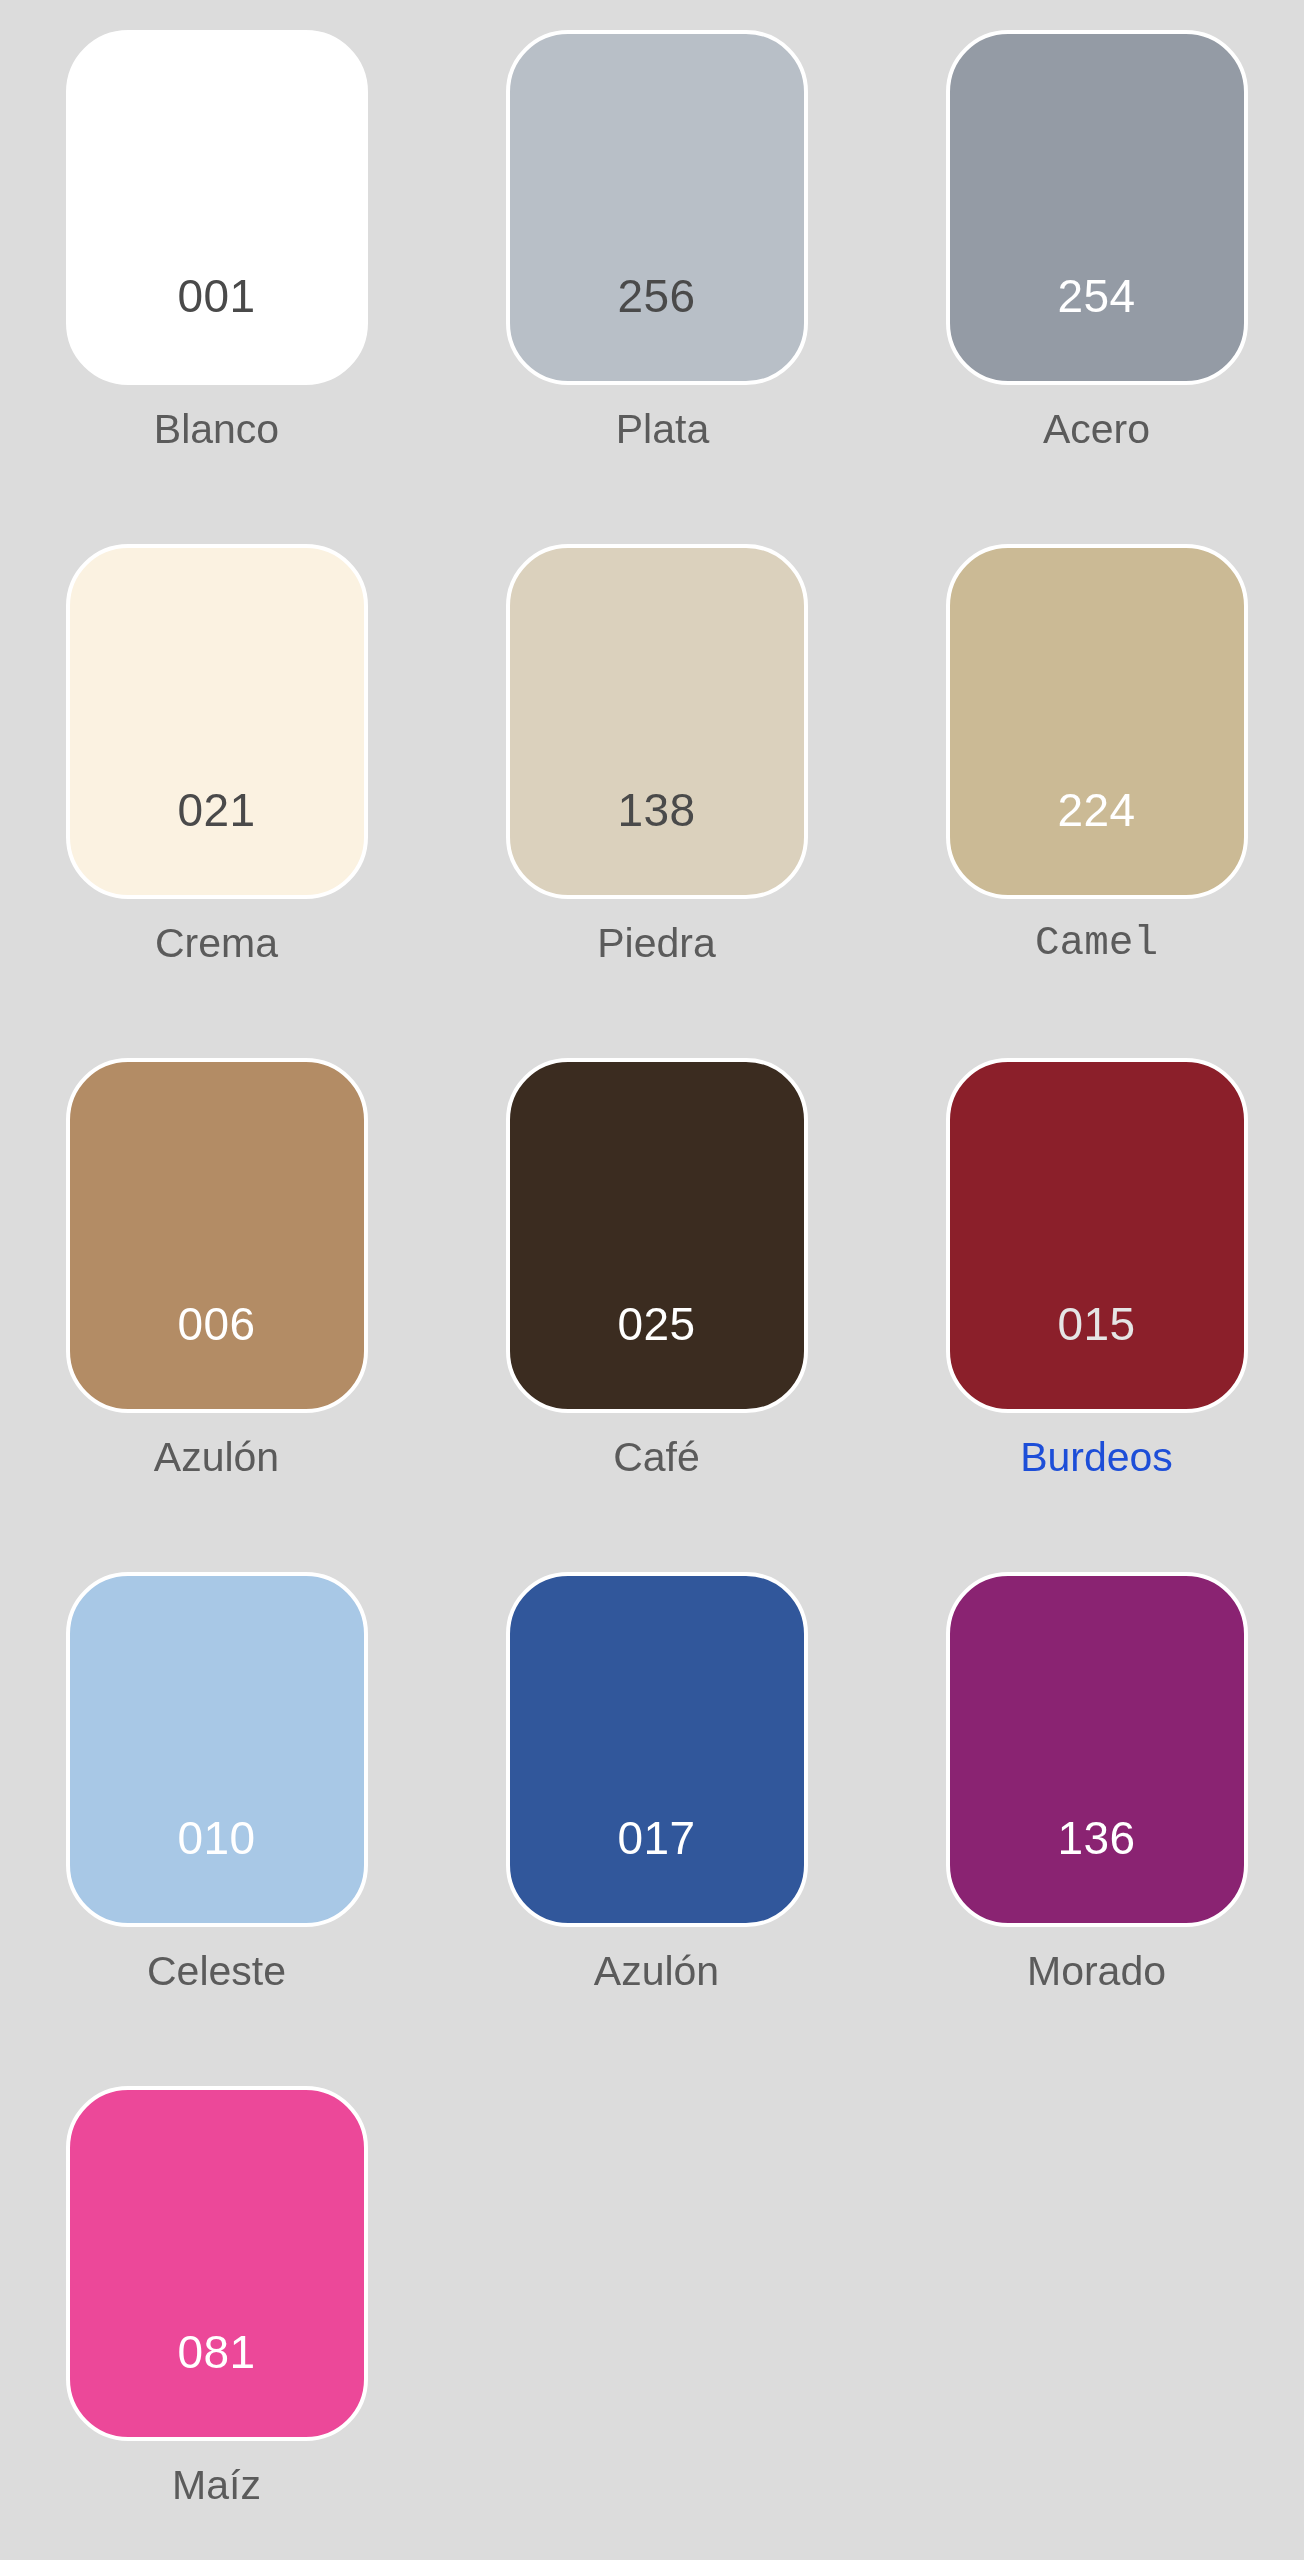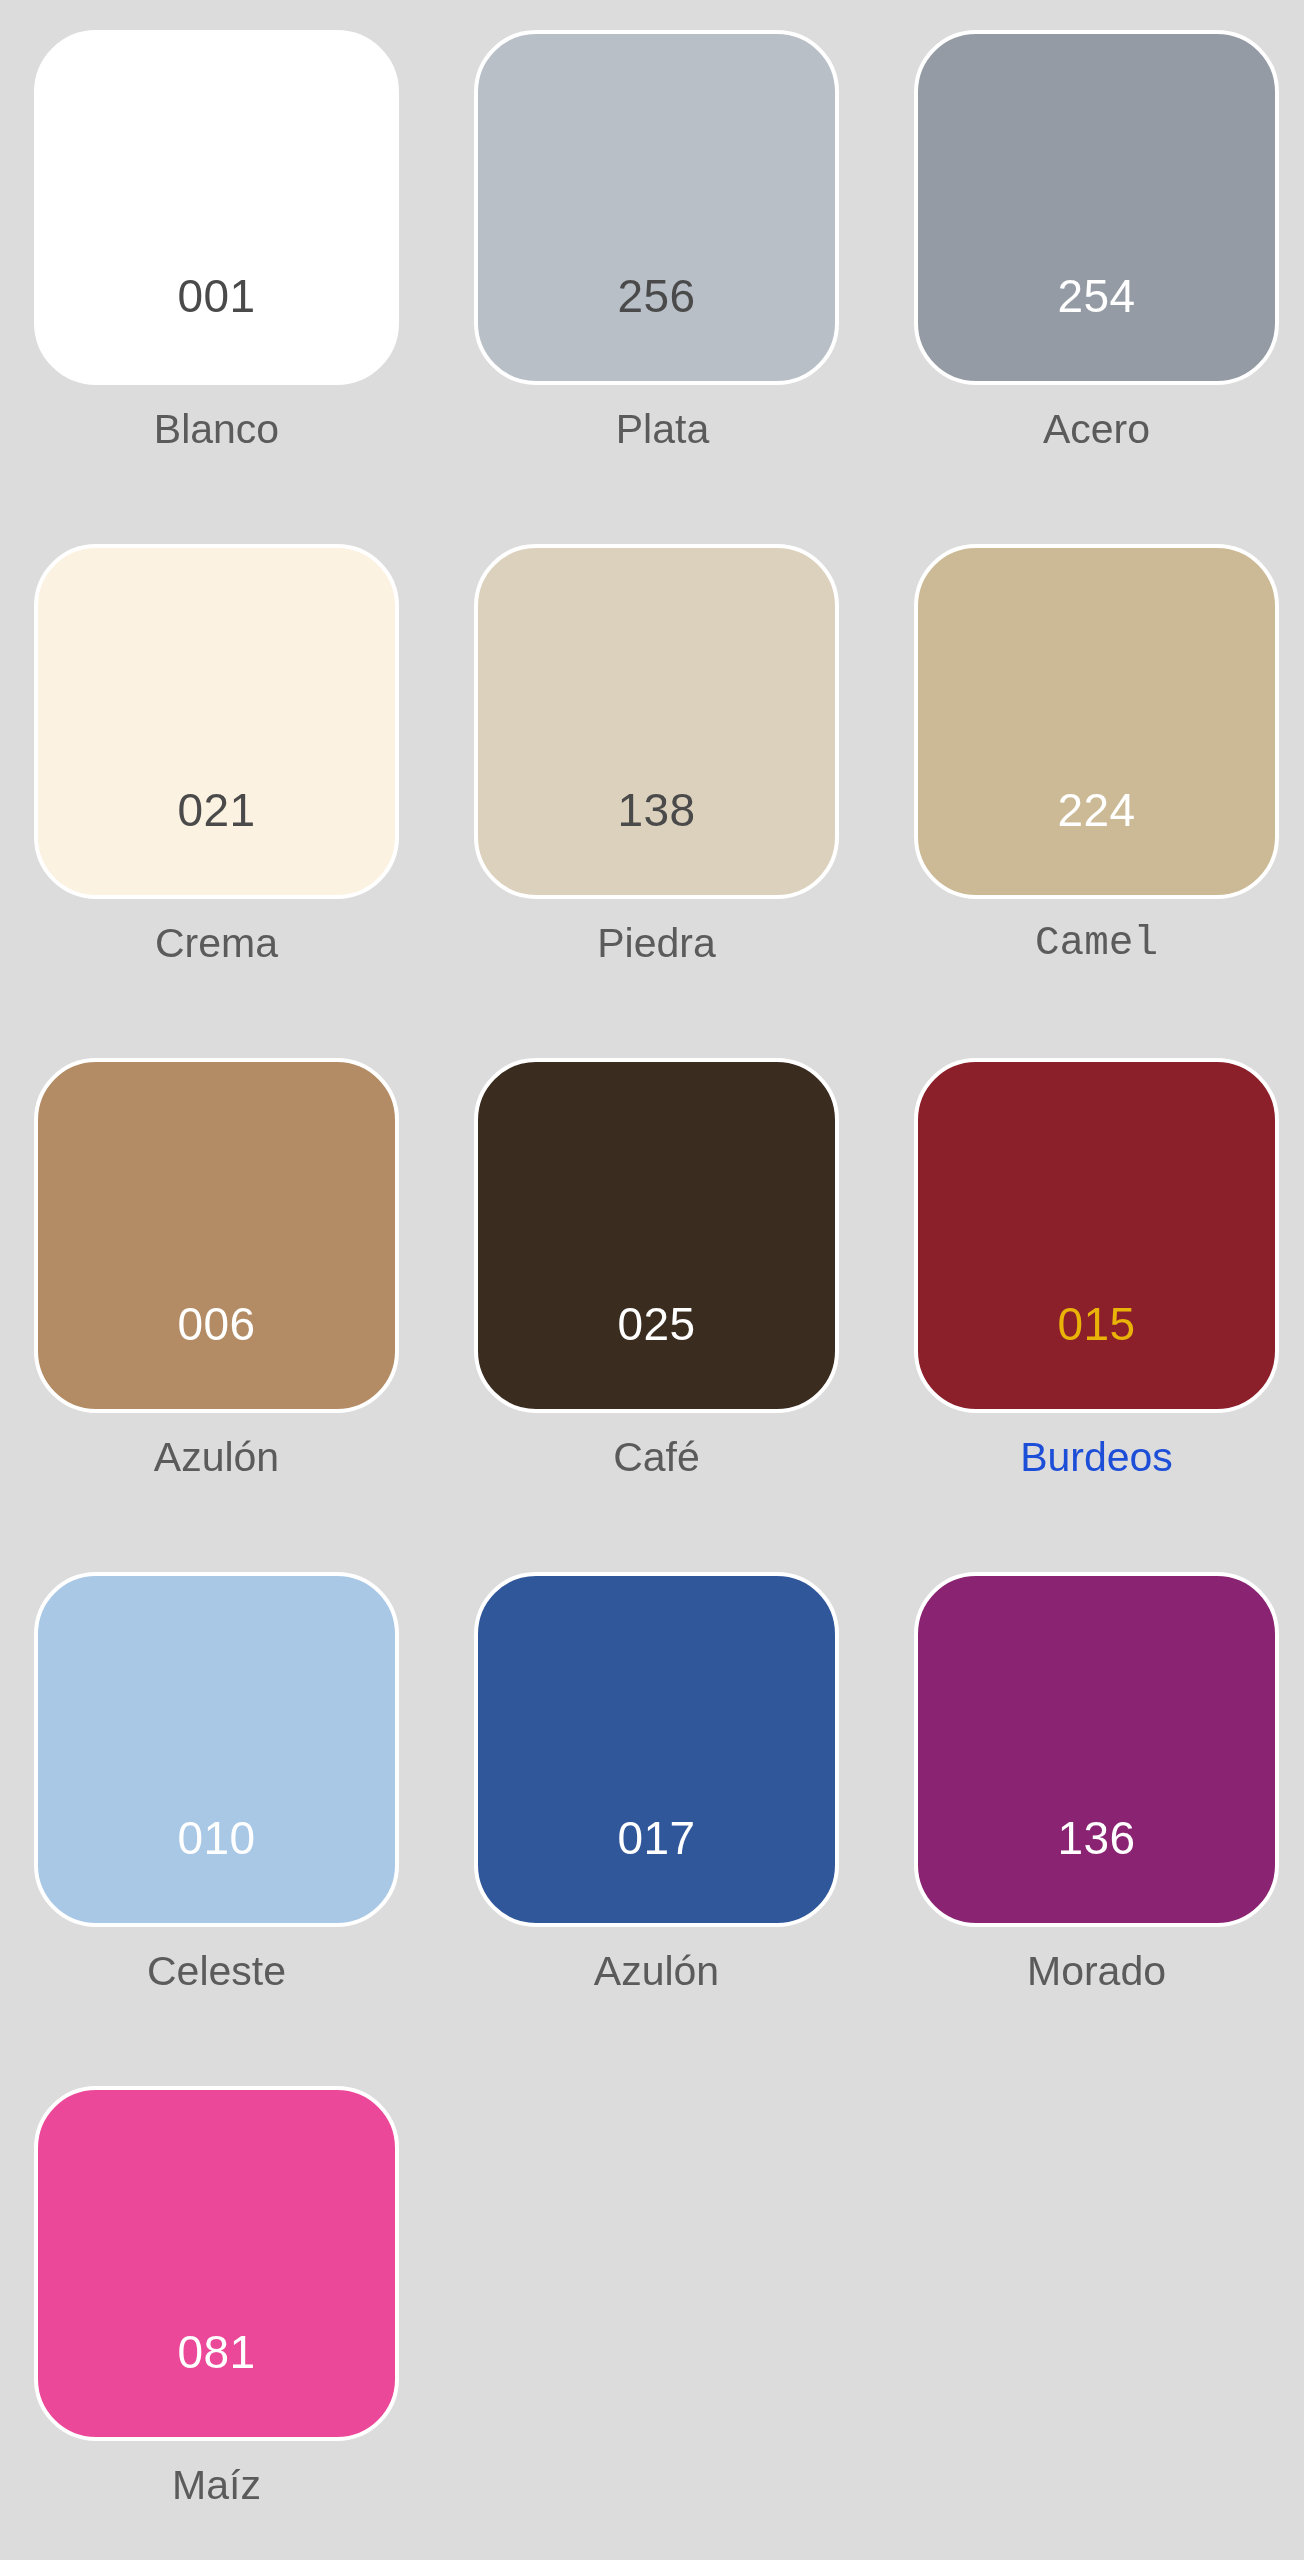--- a/index.html
+++ b/index.html
@@ -25,21 +25,21 @@
   }
 
   .swatch-cell {
     display: flex;
     flex-direction: column;
     align-items: center;
     width: 365px;
   }
 
   .swatch-tile {
-    width: 365px;
+    width: 302px;
     height: 355px;
     border-radius: 62px;
     border: 4px solid #ffffff;
     box-sizing: border-box;
     display: flex;
     align-items: flex-end;
     justify-content: center;
     position: relative;
   }
 
@@ -111,21 +111,21 @@
       <div class="swatch-name" style="color: rgb(91, 91, 91);">Azulón</div>
     </div>
     <div class="swatch-cell">
       <div class="swatch-tile" style="background: rgb(59, 44, 32); border-color: rgb(255, 255, 255);">
         <span class="swatch-code code-light" style="color: rgb(255, 255, 255);">025</span>
       </div>
       <div class="swatch-name" style="color: rgb(91, 91, 91);">Café</div>
     </div>
     <div class="swatch-cell">
       <div class="swatch-tile" style="background: rgb(139, 31, 42); border-color: rgb(255, 255, 255);">
-        <span class="swatch-code code-light" style="color: #eab308;">015</span>
+        <span class="swatch-code code-light" style="color: #e5e5e5;">015</span>
       </div>
       <div class="swatch-name" style="color: #1d4ed8;">Burdeos</div>
     </div>
     <div class="swatch-cell">
       <div class="swatch-tile" style="background: rgb(168, 200, 230); border-color: rgb(255, 255, 255);">
         <span class="swatch-code code-light" style="color: rgb(255, 255, 255);">010</span>
       </div>
       <div class="swatch-name" style="color: rgb(91, 91, 91);">Celeste</div>
     </div>
     <div class="swatch-cell">

